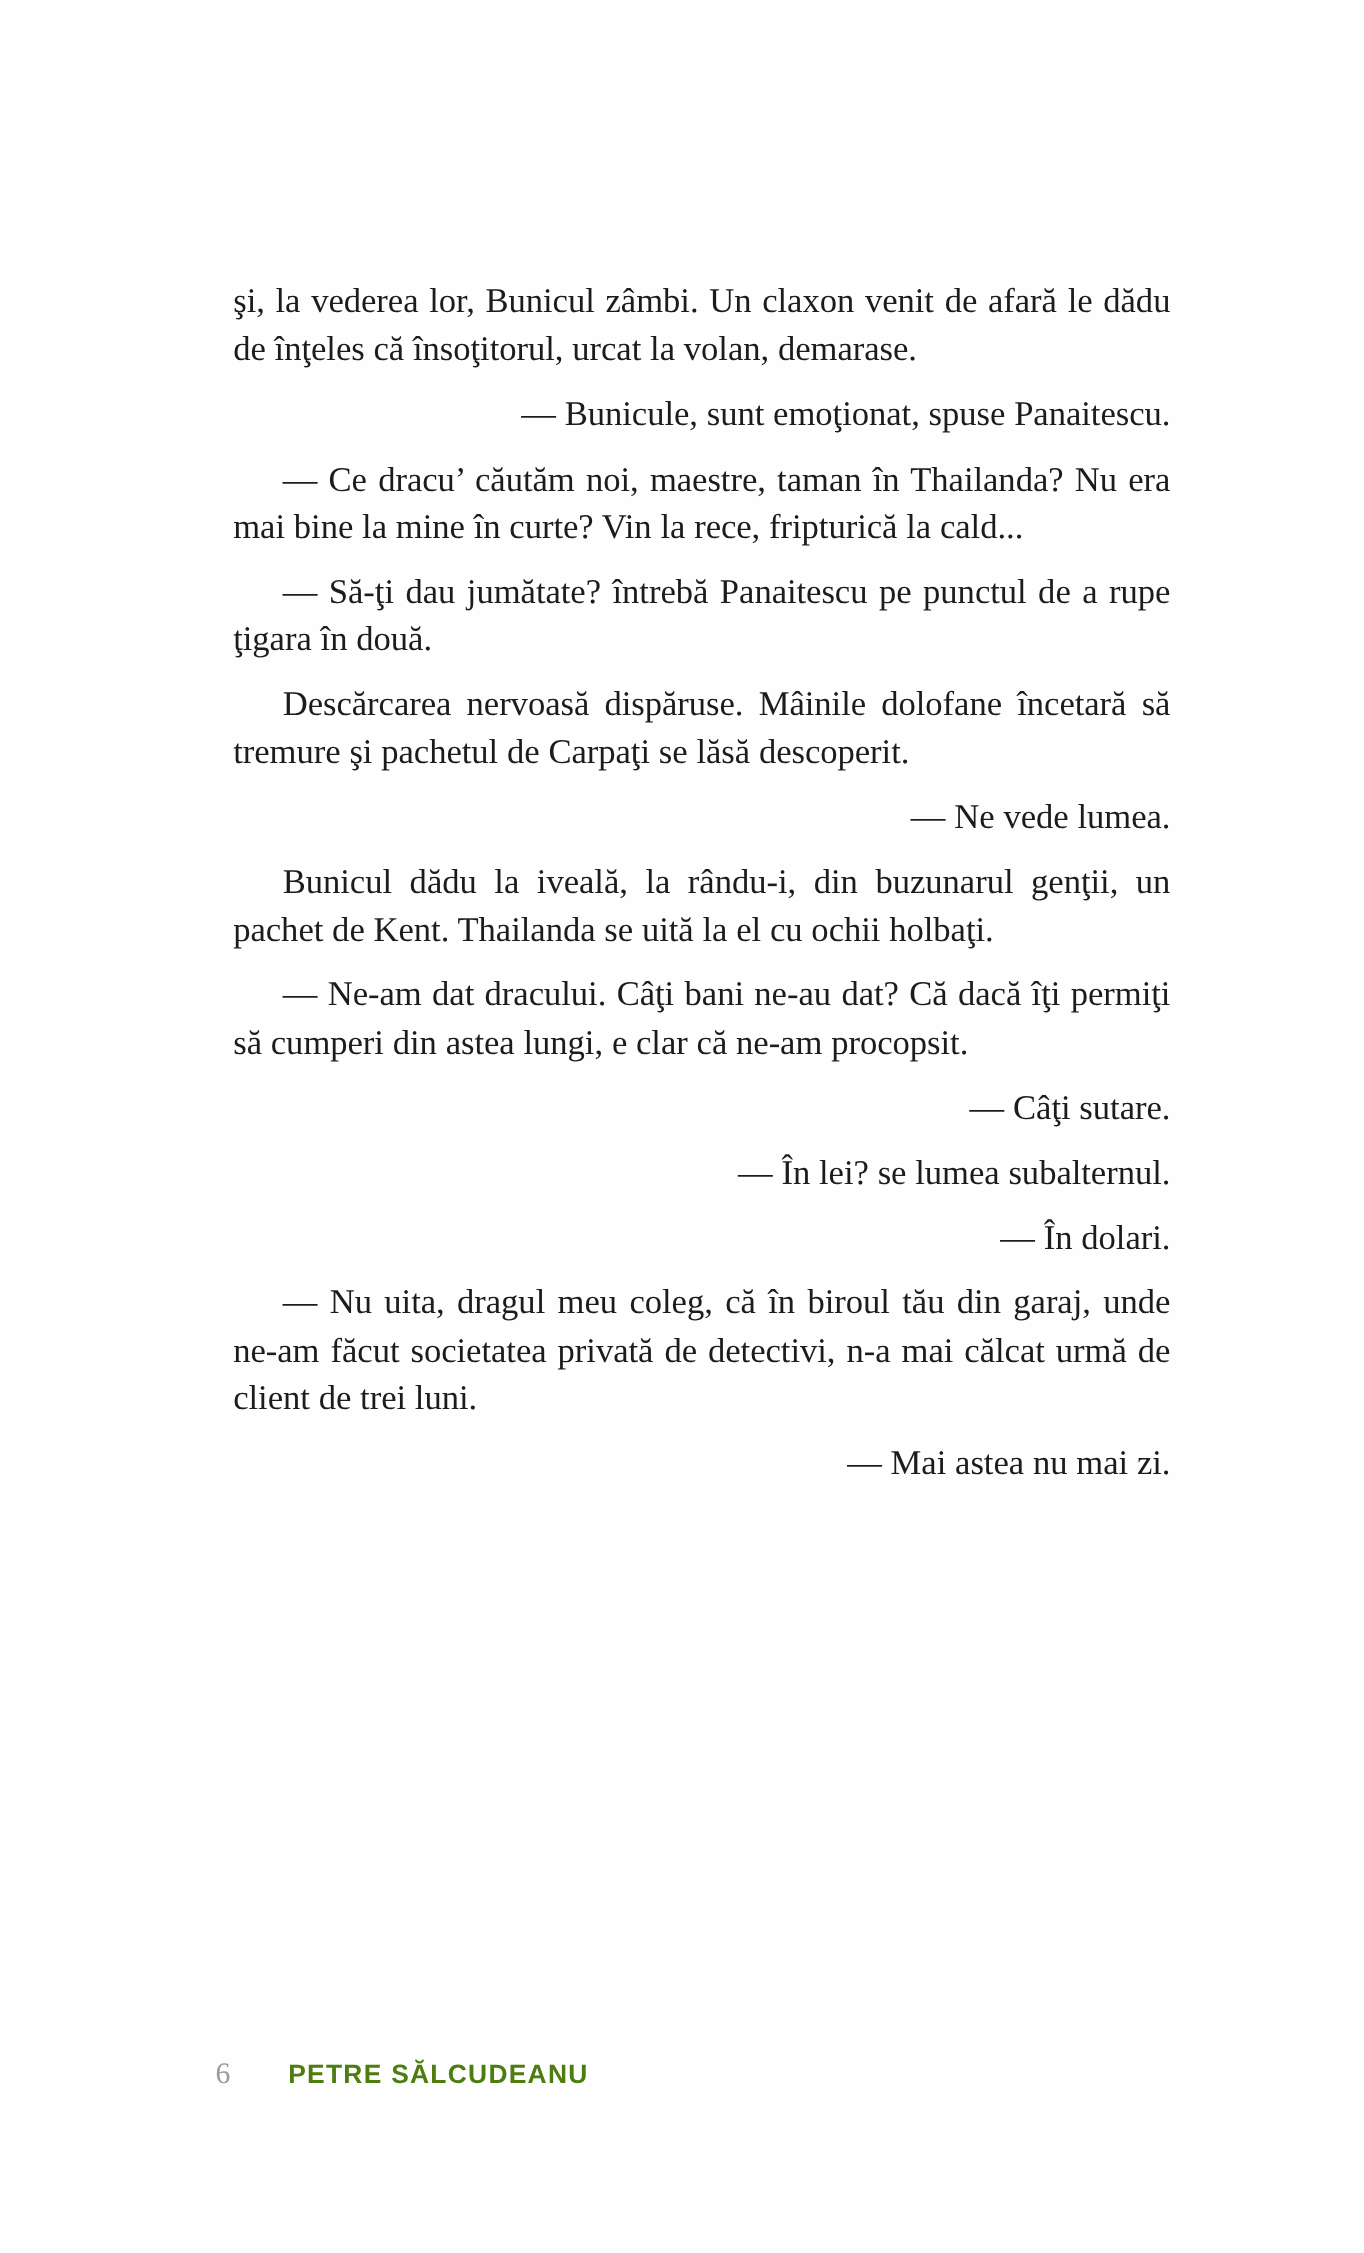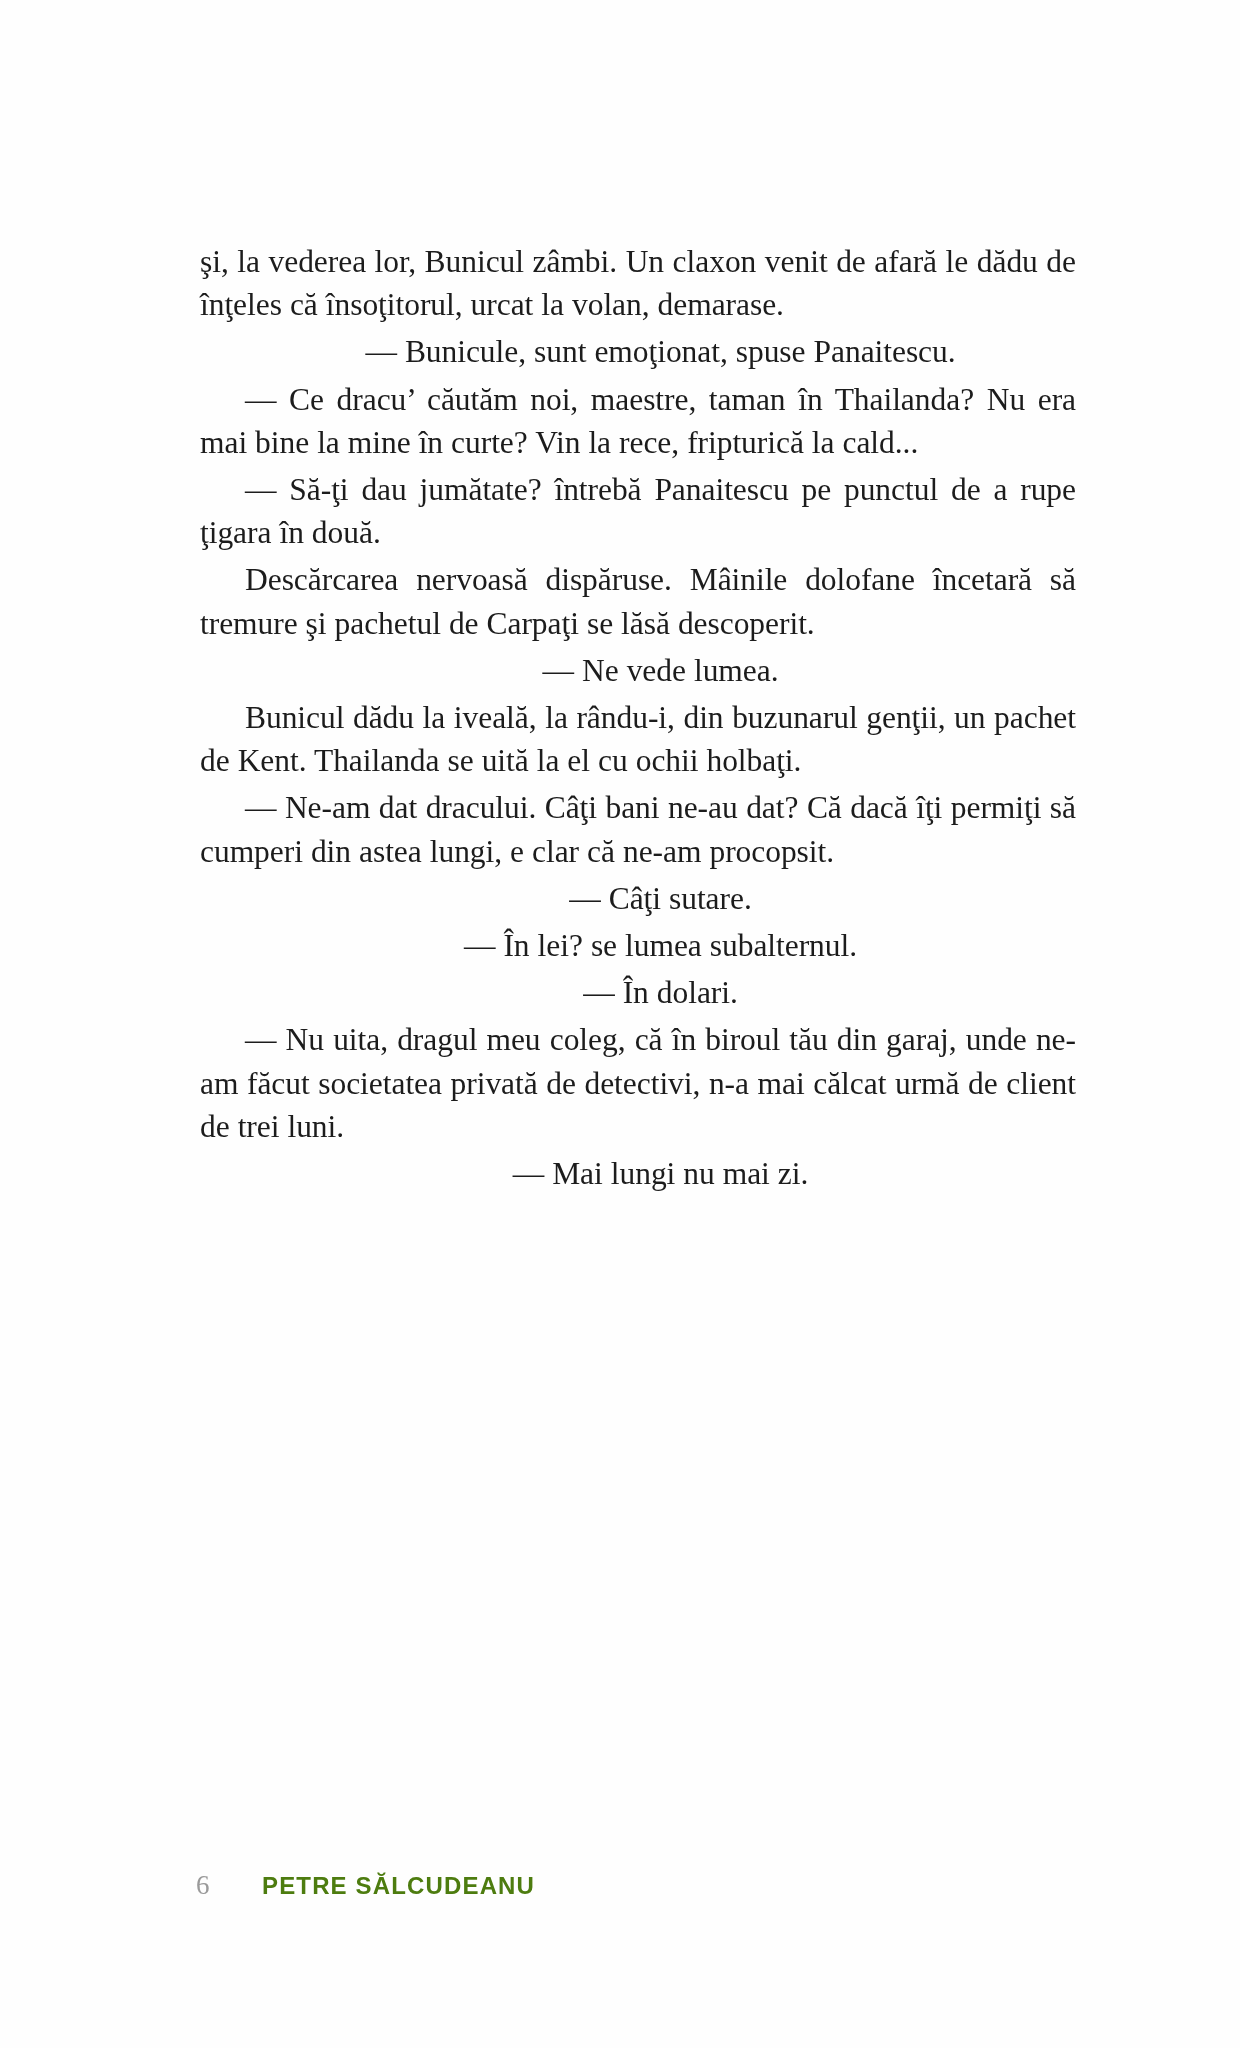--- a/index.html
+++ b/index.html
@@ -25,21 +25,21 @@
 
   
   #textblock {
     position: absolute;
     left: 196px;
     top: 236px;
     width: 884px;
   }
 
   .para {
-    margin: 4px;
+    margin: 16px;
     font-size: 31.5px;
     line-height: 43.2px;
     text-align: justify;
     text-justify: inter-word;
     color: #1c1c1c;
     letter-spacing: -0.05px;
     word-spacing: 0.2px;
     -webkit-font-smoothing: antialiased;
   }
 
@@ -49,21 +49,21 @@
   }
   
   .para.indent {
     text-indent: 45px;
   }
   
   .para.dialog {
     text-indent: 45px;
   }
   .para.short {
-    text-align: center;
+    text-align: right;
   }
 
   
   #footer {
     position: absolute;
     left: 196px;
     top: 1872px;
     width: 884px;
     display: flex;
     align-items: baseline;
@@ -96,21 +96,21 @@
     <p class="para dialog">— Ce dracu’ căutăm noi, maestre, taman în Thailanda? Nu era mai bine la mine în curte? Vin la rece, fripturică la cald...</p>
     <p class="para dialog">— Să-ţi dau jumătate? întrebă Panaitescu pe punctul de a rupe ţigara în două.</p>
     <p class="para indent">Descărcarea nervoasă dispăruse. Mâinile dolofane încetară să tremure şi pachetul de Carpaţi se lăsă descoperit.</p>
     <p class="para dialog short">— Ne vede lumea.</p>
     <p class="para indent">Bunicul dădu la iveală, la rându-i, din buzunarul genţii, un pachet de Kent. Thailanda se uită la el cu ochii holbaţi.</p>
     <p class="para dialog">— Ne-am dat dracului. Câţi bani ne-au dat? Că dacă îţi permiţi să cumperi din astea lungi, e clar că ne-am procopsit.</p>
     <p class="para dialog short">— Câţi sutare.</p>
     <p class="para dialog short">— În lei? se lumea subalternul.</p>
     <p class="para dialog short">— În dolari.</p>
     <p class="para dialog">— Nu uita, dragul meu coleg, că în biroul tău din garaj, unde ne-am făcut societatea privată de detectivi, n-a mai călcat urmă de client de trei luni.</p>
-    <p class="para dialog short">— Mai lungi nu mai zi.</p>
+    <p class="para dialog short">— Mai astea nu mai zi.</p>
   </div>
 
   <div id="footer">
     <span id="folio">6</span>
     <span id="runhead">PETRE SĂLCUDEANU</span>
   </div>
 
 </div>
 
 </body></html>

